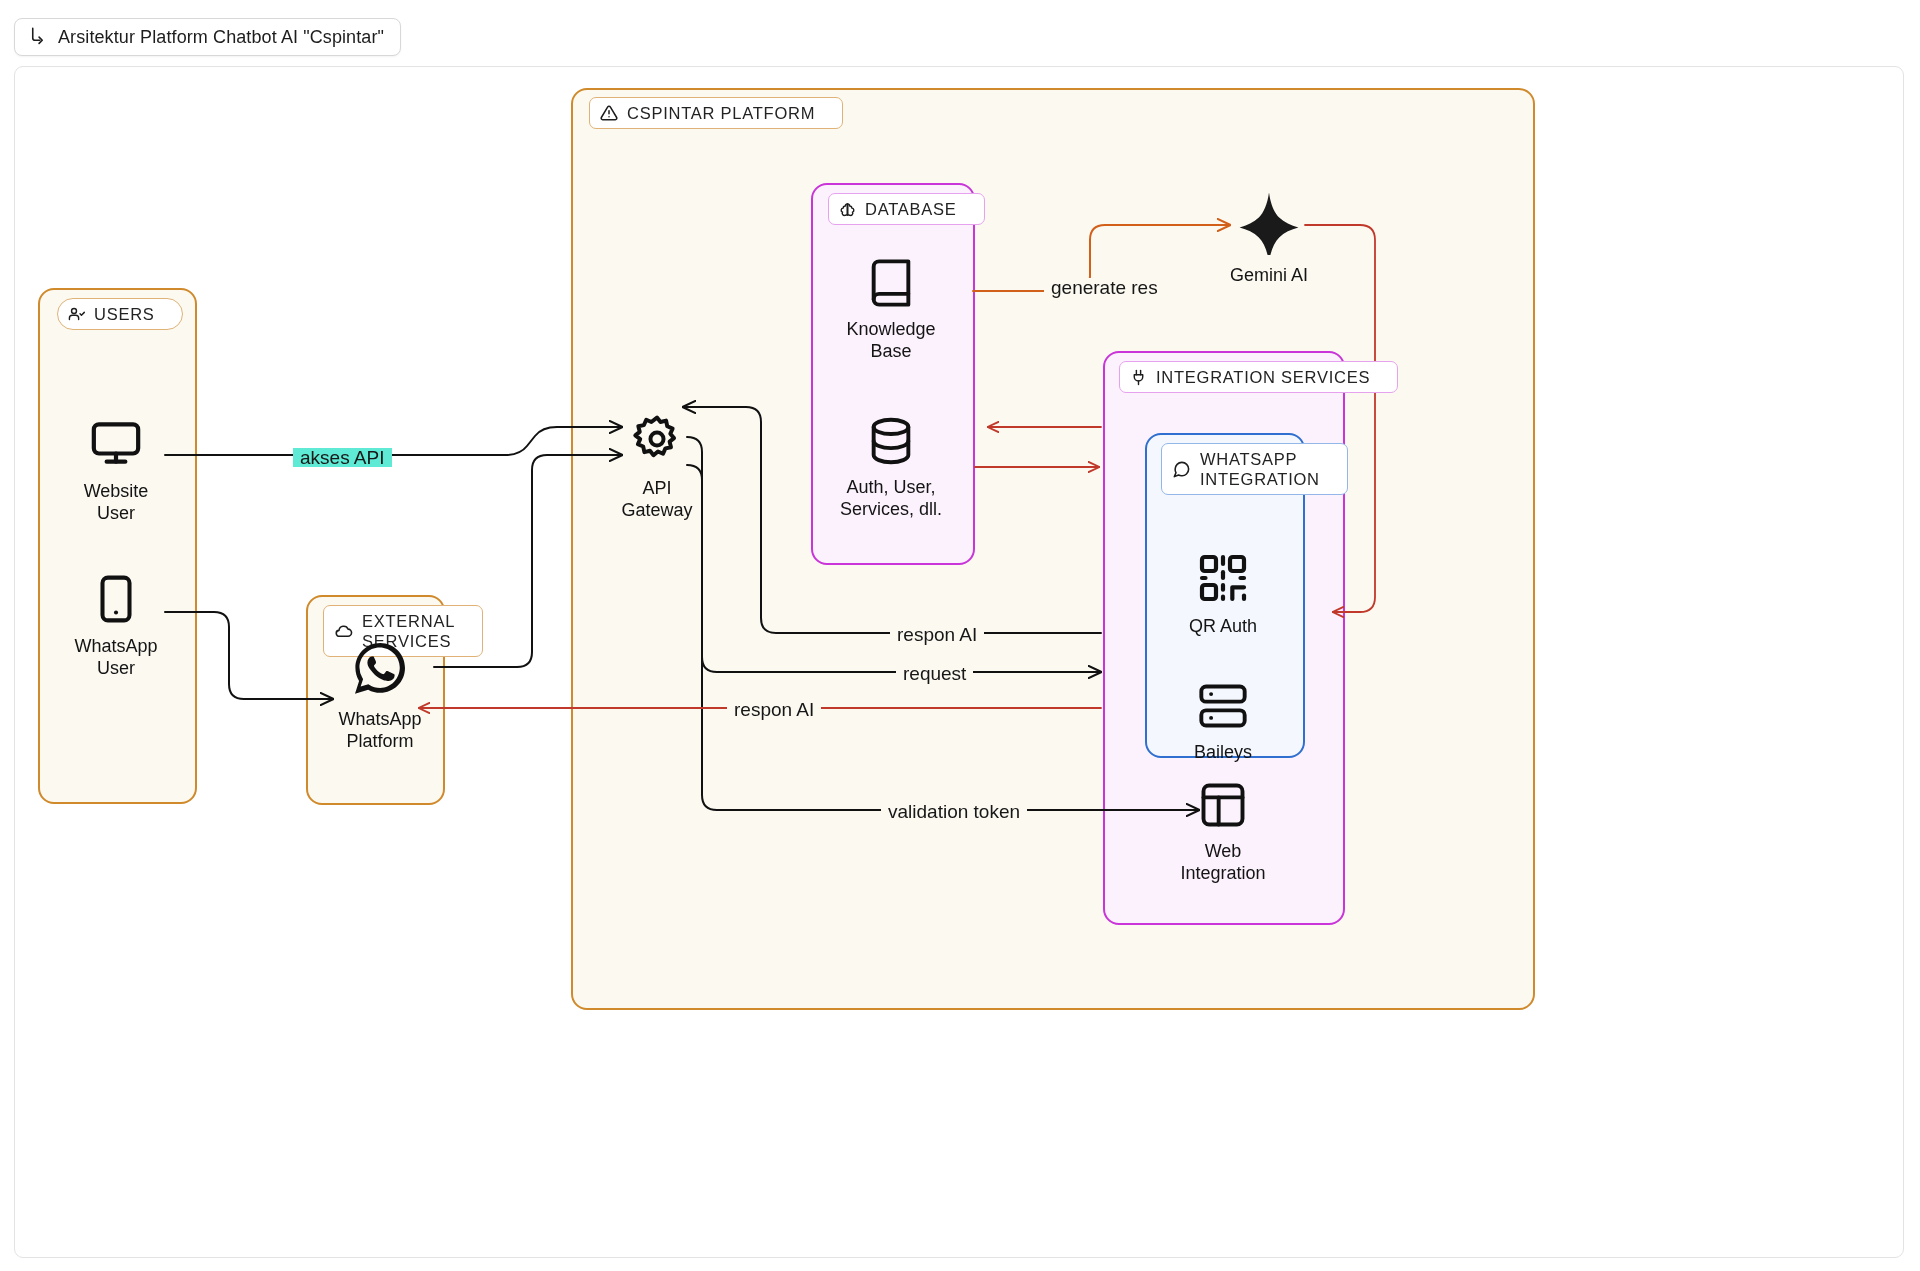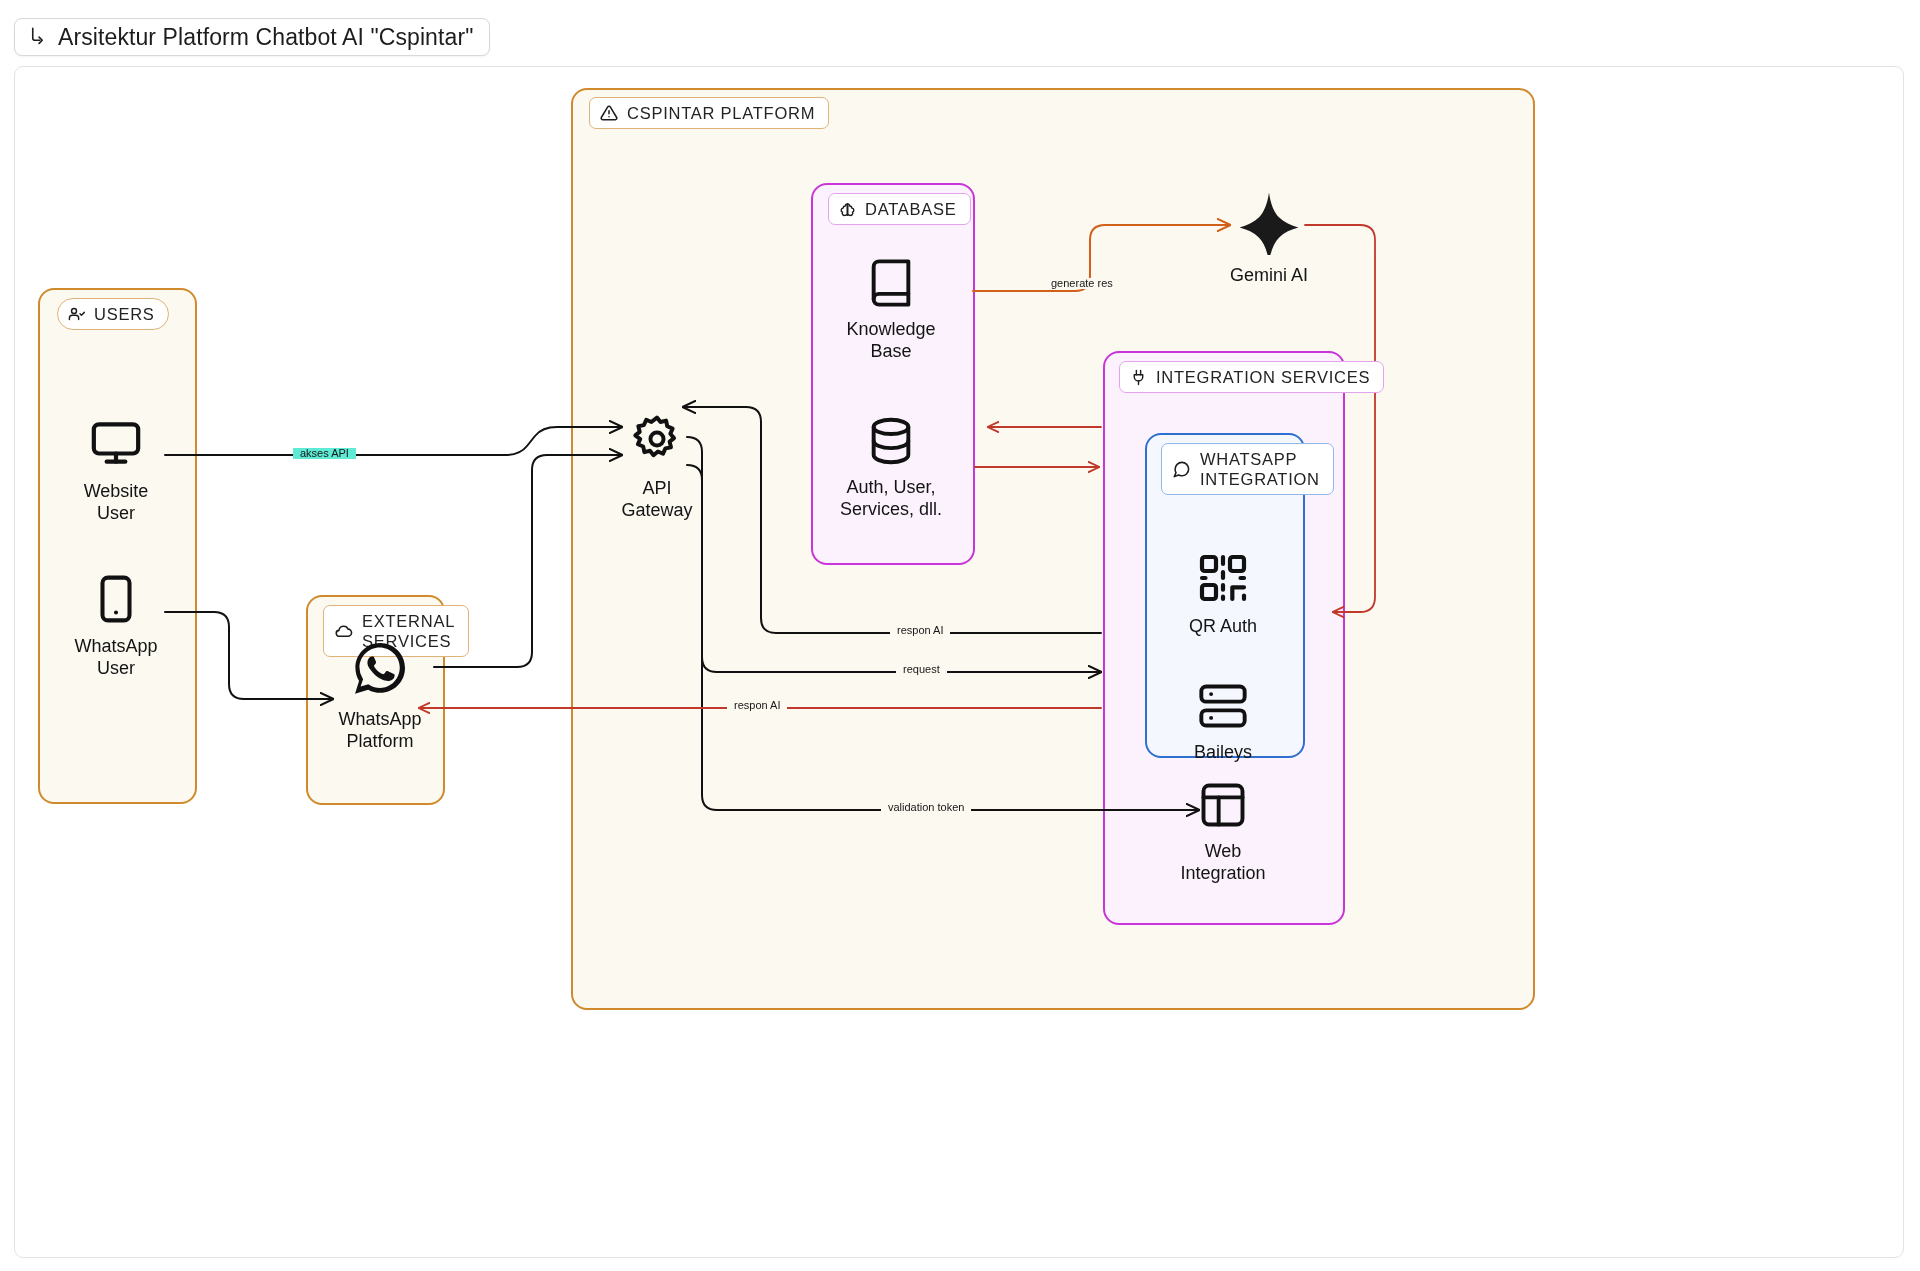--- a/index.html
+++ b/index.html
@@ -3,51 +3,51 @@
 <meta charset="utf-8">
 <style>
   html,body{margin:0;padding:0;background:#fff;}
   body{width:1920px;height:1271px;position:relative;overflow:hidden;
        font-family:"Liberation Sans","DejaVu Sans",sans-serif;color:#1b1b1b;}
 
   
   #title-chip{position:absolute;left:14px;top:18px;height:36px;display:flex;align-items:center;
       gap:11px;padding:0 16px 0 13px;border:1px solid #d8d8d8;border-radius:8px;background:#fff;
       box-shadow:0 1px 2px rgba(0,0,0,.05);}
-  #title-chip .t{font-size:23px;letter-spacing:.1px;color:#1d1d1d;white-space:nowrap;}
+  #title-chip .t{font-size:18px;letter-spacing:.1px;color:#1d1d1d;white-space:nowrap;}
 
   
   #canvas{position:absolute;left:14px;top:66px;width:1888px;height:1190px;
       border:1px solid #e3e3e3;border-radius:9px;background:#fff;overflow:hidden;}
 
   svg#wires{position:absolute;left:0;top:0;width:1888px;height:1190px;overflow:visible;}
 
   
   .group{position:absolute;border-radius:16px;}
   .group.orange{border:2px solid #d08a2c;background:#fbf9f0;}
   .group.purple{border:2px solid #c935d8;background:#fcf2fd;}
   .group.blue{border:2px solid #2f6fd0;background:#f4f8fe;}
 
   .glabel{position:absolute;display:flex;align-items:center;gap:9px;background:#fff;
-      border-radius:7px;padding:5px 13px 5px 10px;font-size:16.5px;letter-spacing:.75px;
+      border-radius:7px;padding:5px 27px 5px 10px;font-size:16.5px;letter-spacing:.75px;
       color:#232323;white-space:nowrap;line-height:1.22;}
   .glabel.orange{border:1.6px solid #e0b277;}
   .glabel.purple{border:1.6px solid #e6a2ef;}
   .glabel.blue{border:1.6px solid #93b7e8;}
   .glabel .ic{flex:0 0 auto;display:flex;align-items:center;justify-content:center;}
   .glabel .two{display:flex;flex-direction:column;}
 
   
   .node{position:absolute;display:flex;flex-direction:column;align-items:center;}
   .node .ic{display:flex;align-items:center;justify-content:center;}
   .node .cap{margin-top:9px;font-size:18px;line-height:1.24;text-align:center;color:#141414;
       white-space:pre-line;}
 
   
-  .elabel{position:absolute;font-size:11px;color:#171717;white-space:nowrap;
+  .elabel{position:absolute;font-size:19px;color:#171717;white-space:nowrap;
       background:#fbf9f0;padding:0 7px;line-height:1;}
   .elabel.onwhite{background:#5eead4;}
 </style>
 </head>
 <body>
 
 <div id="title-chip">
   <span class="ic">
     <svg width="19" height="19" viewBox="0 0 24 24" fill="none" stroke="#1d1d1d" stroke-width="2" stroke-linecap="round" stroke-linejoin="round">
         <path d="M6 3v12a3 3 0 0 0 3 3h6"></path>

